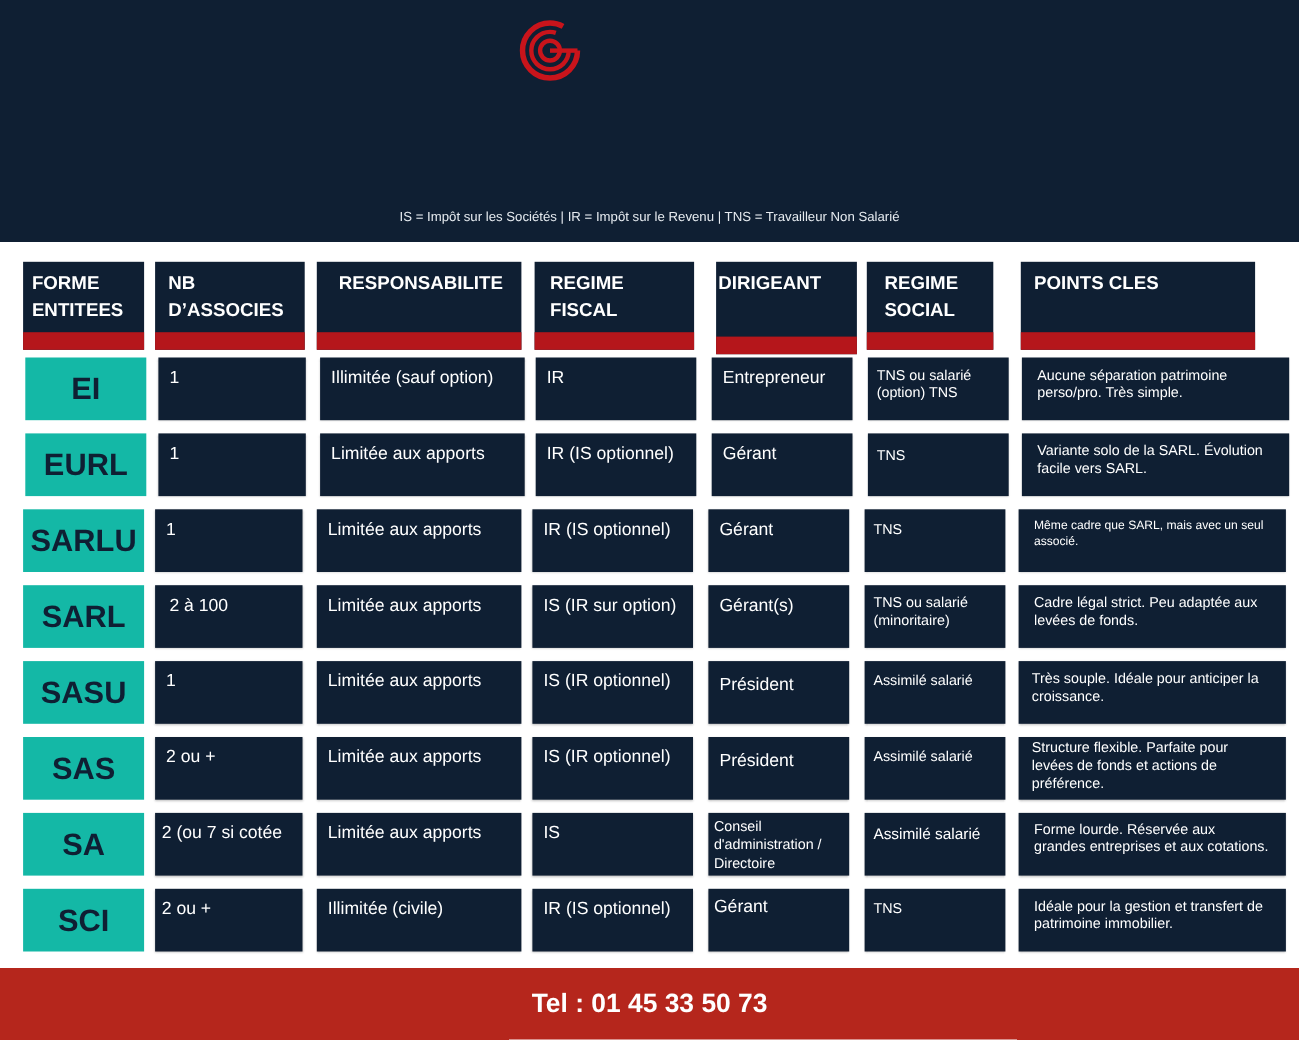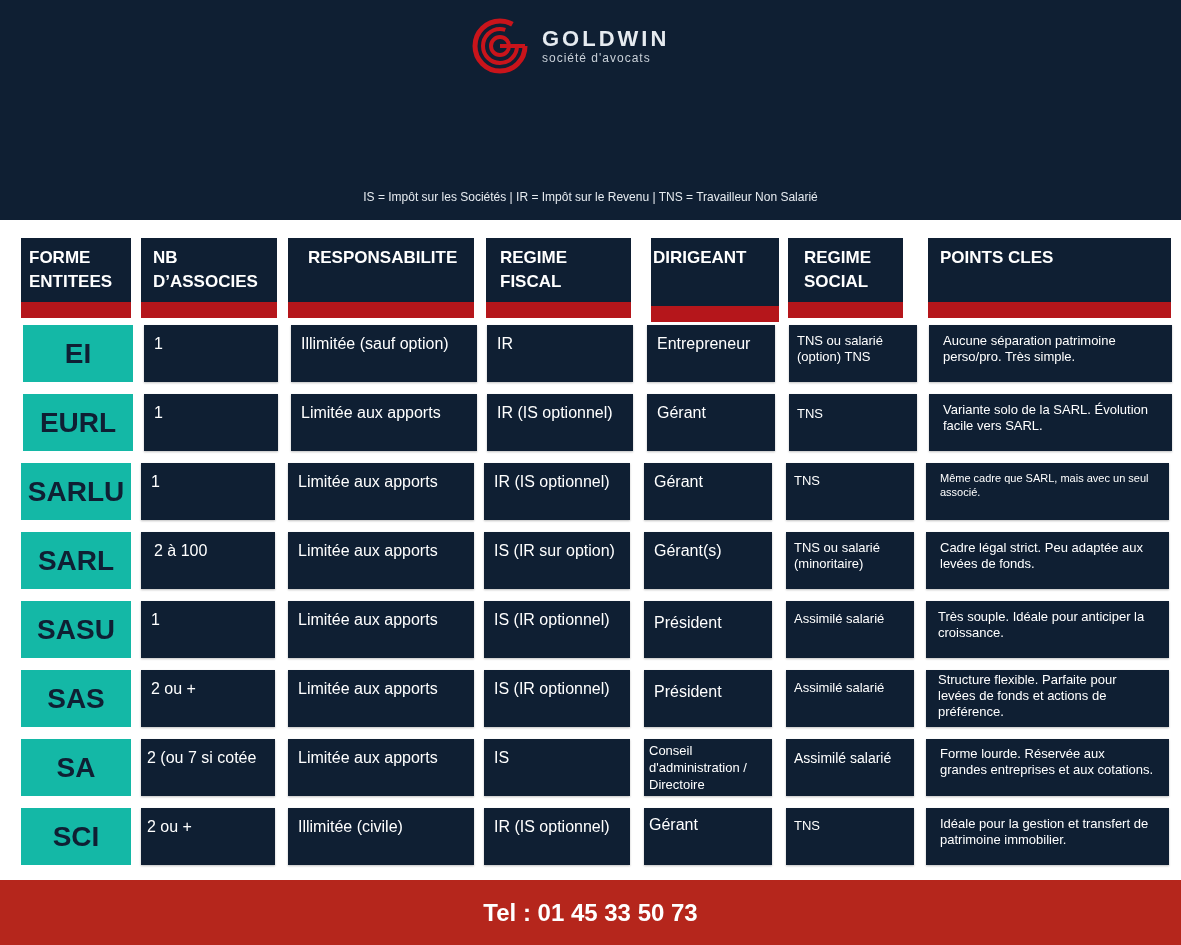--- a/index.html
+++ b/index.html
@@ -22,35 +22,31 @@
 <body>
 
 <div class="header">
   <div class="logo">
     <svg class="logo-mark" viewBox="0 0 56 56">
       <circle cx="28" cy="28" r="25" fill="none" stroke="#c9141b" stroke-width="5" stroke-dasharray="130 30"></circle>
       <circle cx="28" cy="28" r="17" fill="none" stroke="#c9141b" stroke-width="4" stroke-dasharray="85 22"></circle>
       <circle cx="28" cy="28" r="9" fill="none" stroke="#c9141b" stroke-width="4"></circle>
       <rect x="28" y="26" width="25" height="4" fill="#c9141b"></rect>
     </svg>
-    <div class="logo-text">
-      <div class="logo-name">GOLDWIN</div>
-      <div class="logo-sub">société d'avocats</div>
-    </div>
   </div>
   <div class="legend">IS = Impôt sur les Sociétés | IR = Impôt sur le Revenu | TNS = Travailleur Non Salarié</div>
 </div>
 
 <div class="hcell" style="left:21px;top:238px;width:110px;height:80px;padding:8px 8px">FORME ENTITEES</div>
 <div class="hcell" style="left:141px;top:238px;width:136px;height:80px">NB D’ASSOCIES</div>
 <div class="hcell" style="left:288px;top:238px;width:186px;height:80px;padding-left:20px">RESPONSABILITE</div>
 <div class="hcell" style="left:486px;top:238px;width:145px;height:80px;padding-left:14px;width:145px">REGIME FISCAL</div>
 <div class="hcell" style="left:651px;top:238px;width:128px;height:84px;padding-left:2px">DIRIGEANT</div>
 <div class="hcell" style="left:788px;top:238px;width:128px;height:80px;padding-left:16px;width:115px">REGIME SOCIAL</div>
-<div class="hcell" style="left:928px;top:238px;width:243px;height:80px;">POINTS CLES</div>
+<div class="hcell" style="left:928px;top:238px;width:213px;height:80px;">POINTS CLES</div>
 
 <div class="fcell" style="left:23px;top:325px;width:110px;height:57px">EI</div>
 <div class="cell" style="left:144px;top:325px;width:134px;height:57px">1</div>
 <div class="cell" style="left:291px;top:325px;width:186px;height:57px">Illimitée (sauf option)</div>
 <div class="cell" style="left:487px;top:325px;width:146px;height:57px">IR</div>
 <div class="cell" style="left:647px;top:325px;width:128px;height:57px">Entrepreneur</div>
 <div class="cell sm" style="left:789px;top:325px;width:128px;height:57px;padding:8px">TNS ou salarié (option) TNS</div>
 <div class="cell sm" style="left:929px;top:325px;width:243px;height:57px;padding:8px 14px">Aucune séparation patrimoine perso/pro. Très simple.</div>
 
 <div class="fcell" style="left:23px;top:394px;width:110px;height:57px">EURL</div>

